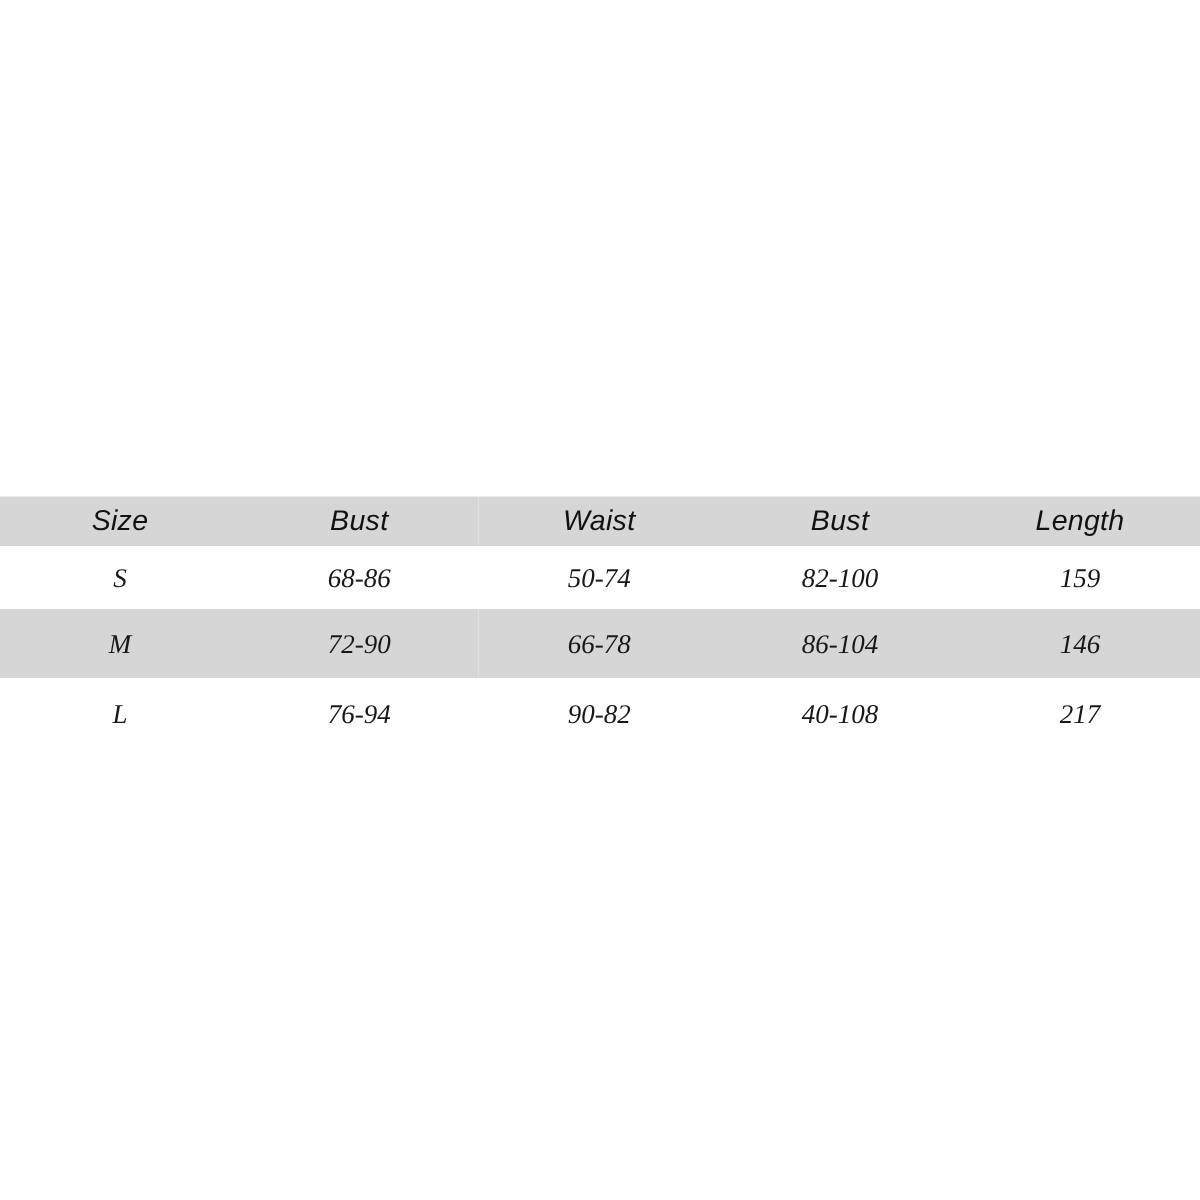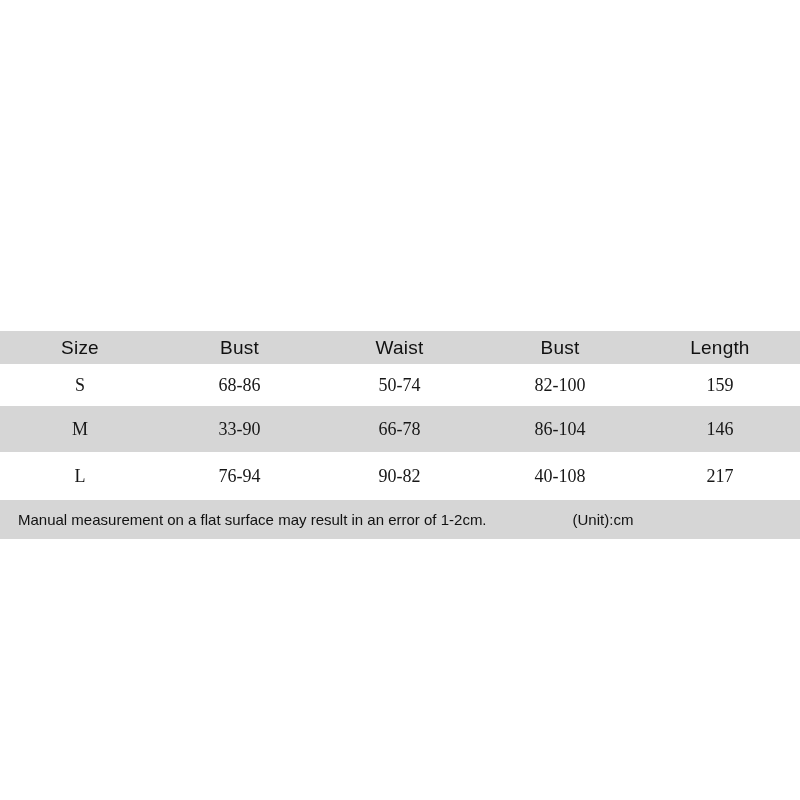--- a/index.html
+++ b/index.html
@@ -20,20 +20,21 @@
     position: absolute;
     left: 0;
     top: 331px;
     width: 800px;
   }
 
   .chart-table {
     width: 800px;
     border-collapse: collapse;
     table-layout: fixed;
+    font-style: italic;
   }
 
   
   .col-size   { width: 160px; }
   .col-bust   { width: 159px; }
   .col-waist  { width: 161px; }
   .col-hips   { width: 160px; }
   .col-length { width: 160px; }
 
   
@@ -118,33 +119,29 @@
     <tbody>
       <tr class="row-odd r-s">
         <td>S</td>
         <td>68-86</td>
         <td>50-74</td>
         <td>82-100</td>
         <td>159</td>
       </tr>
       <tr class="row-even r-m">
         <td>M</td>
-        <td>33-90</td>
+        <td>72-90</td>
         <td>66-78</td>
         <td>86-104</td>
         <td>146</td>
       </tr>
       <tr class="row-odd r-l">
         <td>L</td>
         <td>76-94</td>
         <td>90-82</td>
         <td>40-108</td>
         <td>217</td>
       </tr>
     </tbody>
   </table>
 
-  <div class="chart-footer">
-    <span class="footer-note">Manual measurement on a flat surface may result in an error of 1-2cm.</span>
-    <span class="footer-unit">(Unit):cm</span>
-  </div>
 
 </div>
 
 </body></html>

